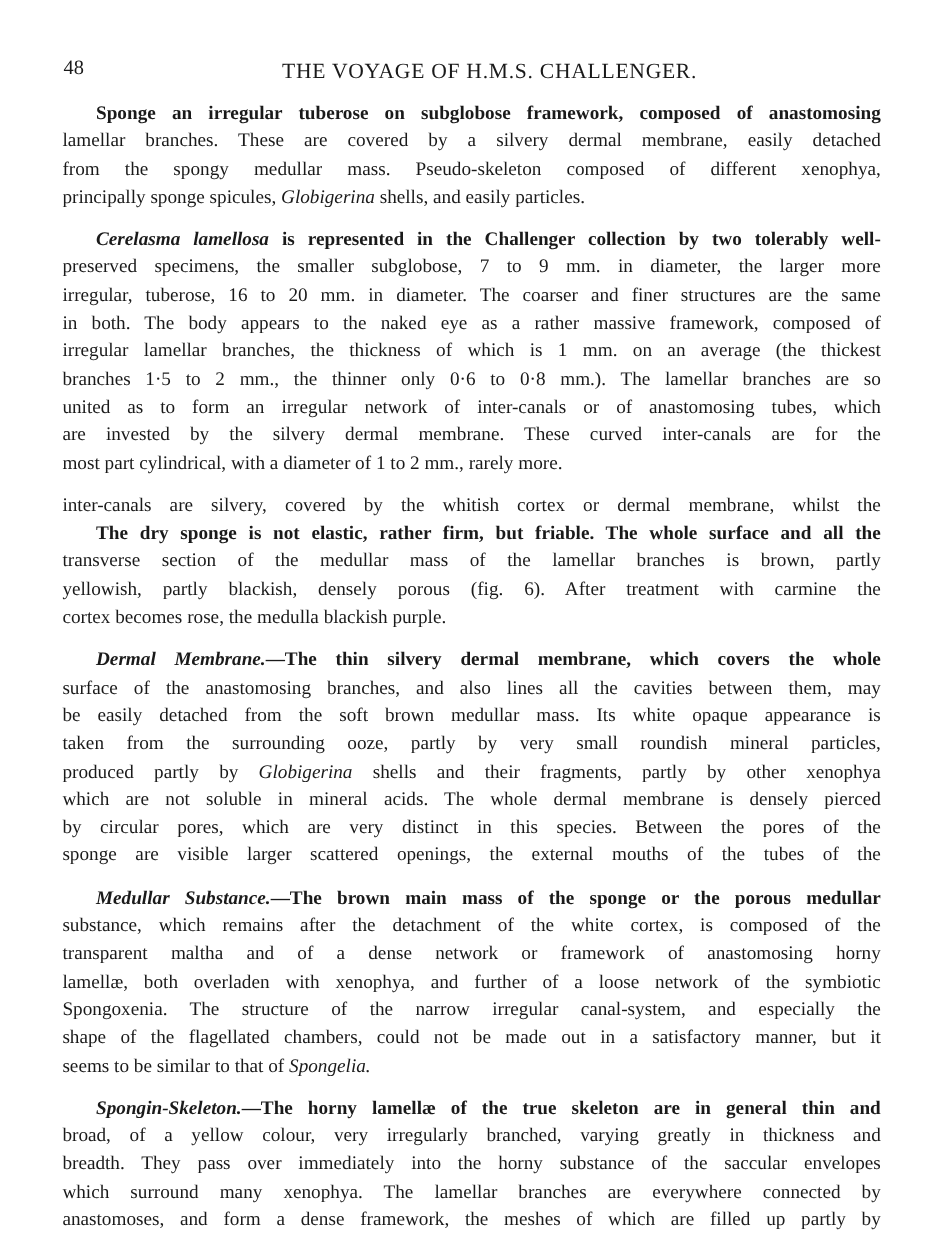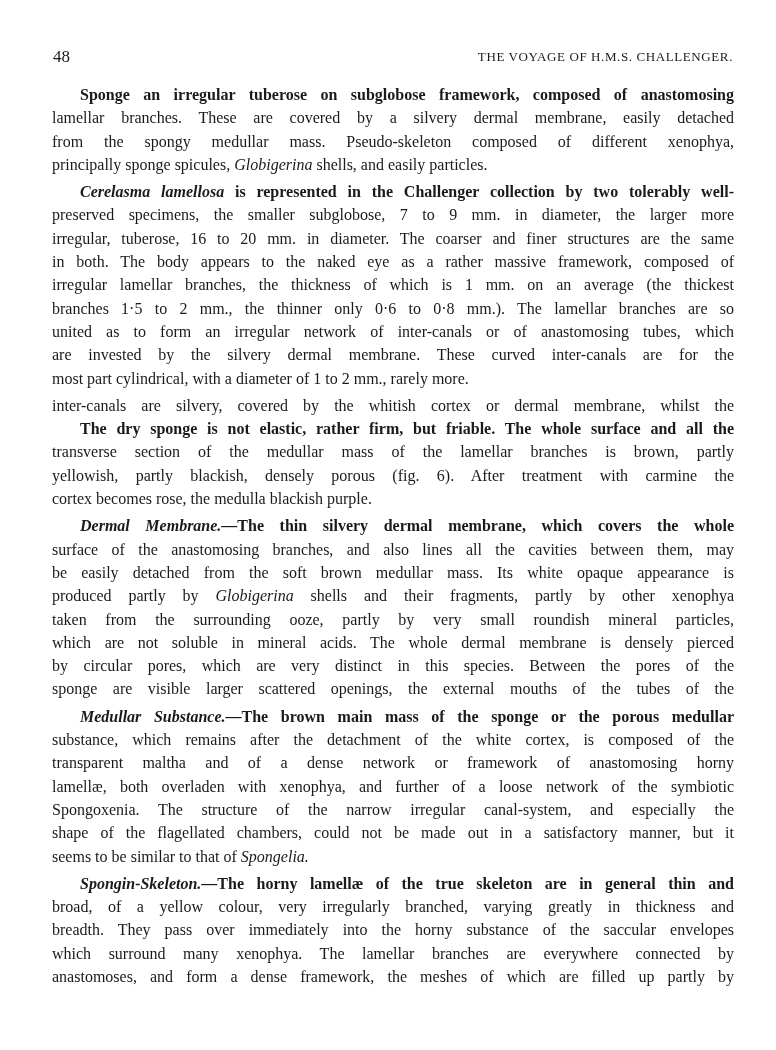--- a/index.html
+++ b/index.html
@@ -31,23 +31,23 @@
     .page-number {
       position: absolute;
       left: 0;
       top: 0;
       font-size: 17px;
     }
     .header-title {
       position: absolute;
       left: 0;
       right: 0;
-      text-align: right;
+      text-align: center;
       top: 2px;
-      font-size: 13px;
+      font-size: 18px;
       letter-spacing: 0.6px;
       padding-left: 30px;
     }
     .body-text {
       position: absolute;
       top: 83px;
       left: 52px;
       width: 682px;
     }
     .para {
@@ -63,21 +63,21 @@
       text-align-last: justify;
     }
     .line.indent {
       padding-left: 28px;
       font-weight: bold;
     }
     .line.last {
       text-align-last: left;
     }
     .para + .para {
-      margin-top: 4px;
+      margin-top: 12px;
     }
     i { font-style: italic; }
   </style>
 </head>
 <body>
 
 <div class="page">
 
   <div class="running-head">
     <span class="page-number">48</span>
@@ -110,22 +110,22 @@
       <span class="line indent">The dry sponge is not elastic, rather firm, but friable.  The whole surface and all the</span>
       <span class="line">transverse section of the medullar mass of the lamellar branches is brown, partly</span>
       <span class="line">yellowish, partly blackish, densely porous (fig. 6).  After treatment with carmine the</span>
       <span class="line last">cortex becomes rose, the medulla blackish purple.</span>
     </div>
 
     <div class="para">
       <span class="line indent"><i>Dermal Membrane.</i><span>—The thin silvery dermal membrane, which covers the whole</span></span>
       <span class="line">surface of the anastomosing branches, and also lines all the cavities between them, may</span>
       <span class="line">be easily detached from the soft brown medullar mass.  Its white opaque appearance is</span>
+      <span class="line">taken from the surrounding ooze, partly by very small roundish mineral particles,</span>
       <span class="line"><span>produced partly by </span><i>Globigerina</i><span> shells and their fragments, partly by other xenophya</span></span>
-      <span class="line">taken from the surrounding ooze, partly by very small roundish mineral particles,</span>
       <span class="line">which are not soluble in mineral acids.  The whole dermal membrane is densely pierced</span>
       <span class="line">by circular pores, which are very distinct in this species.  Between the pores of the</span>
       <span class="line">sponge are visible larger scattered openings, the external mouths of the tubes of the</span>
     </div>
 
     <div class="para">
       <span class="line indent"><i>Medullar Substance.</i><span>—The brown main mass of the sponge or the porous medullar</span></span>
       <span class="line">substance, which remains after the detachment of the white cortex, is composed of the</span>
       <span class="line">transparent maltha and of a dense network or framework of anastomosing horny</span>
       <span class="line">lamellæ, both overladen with xenophya, and further of a loose network of the symbiotic</span>

